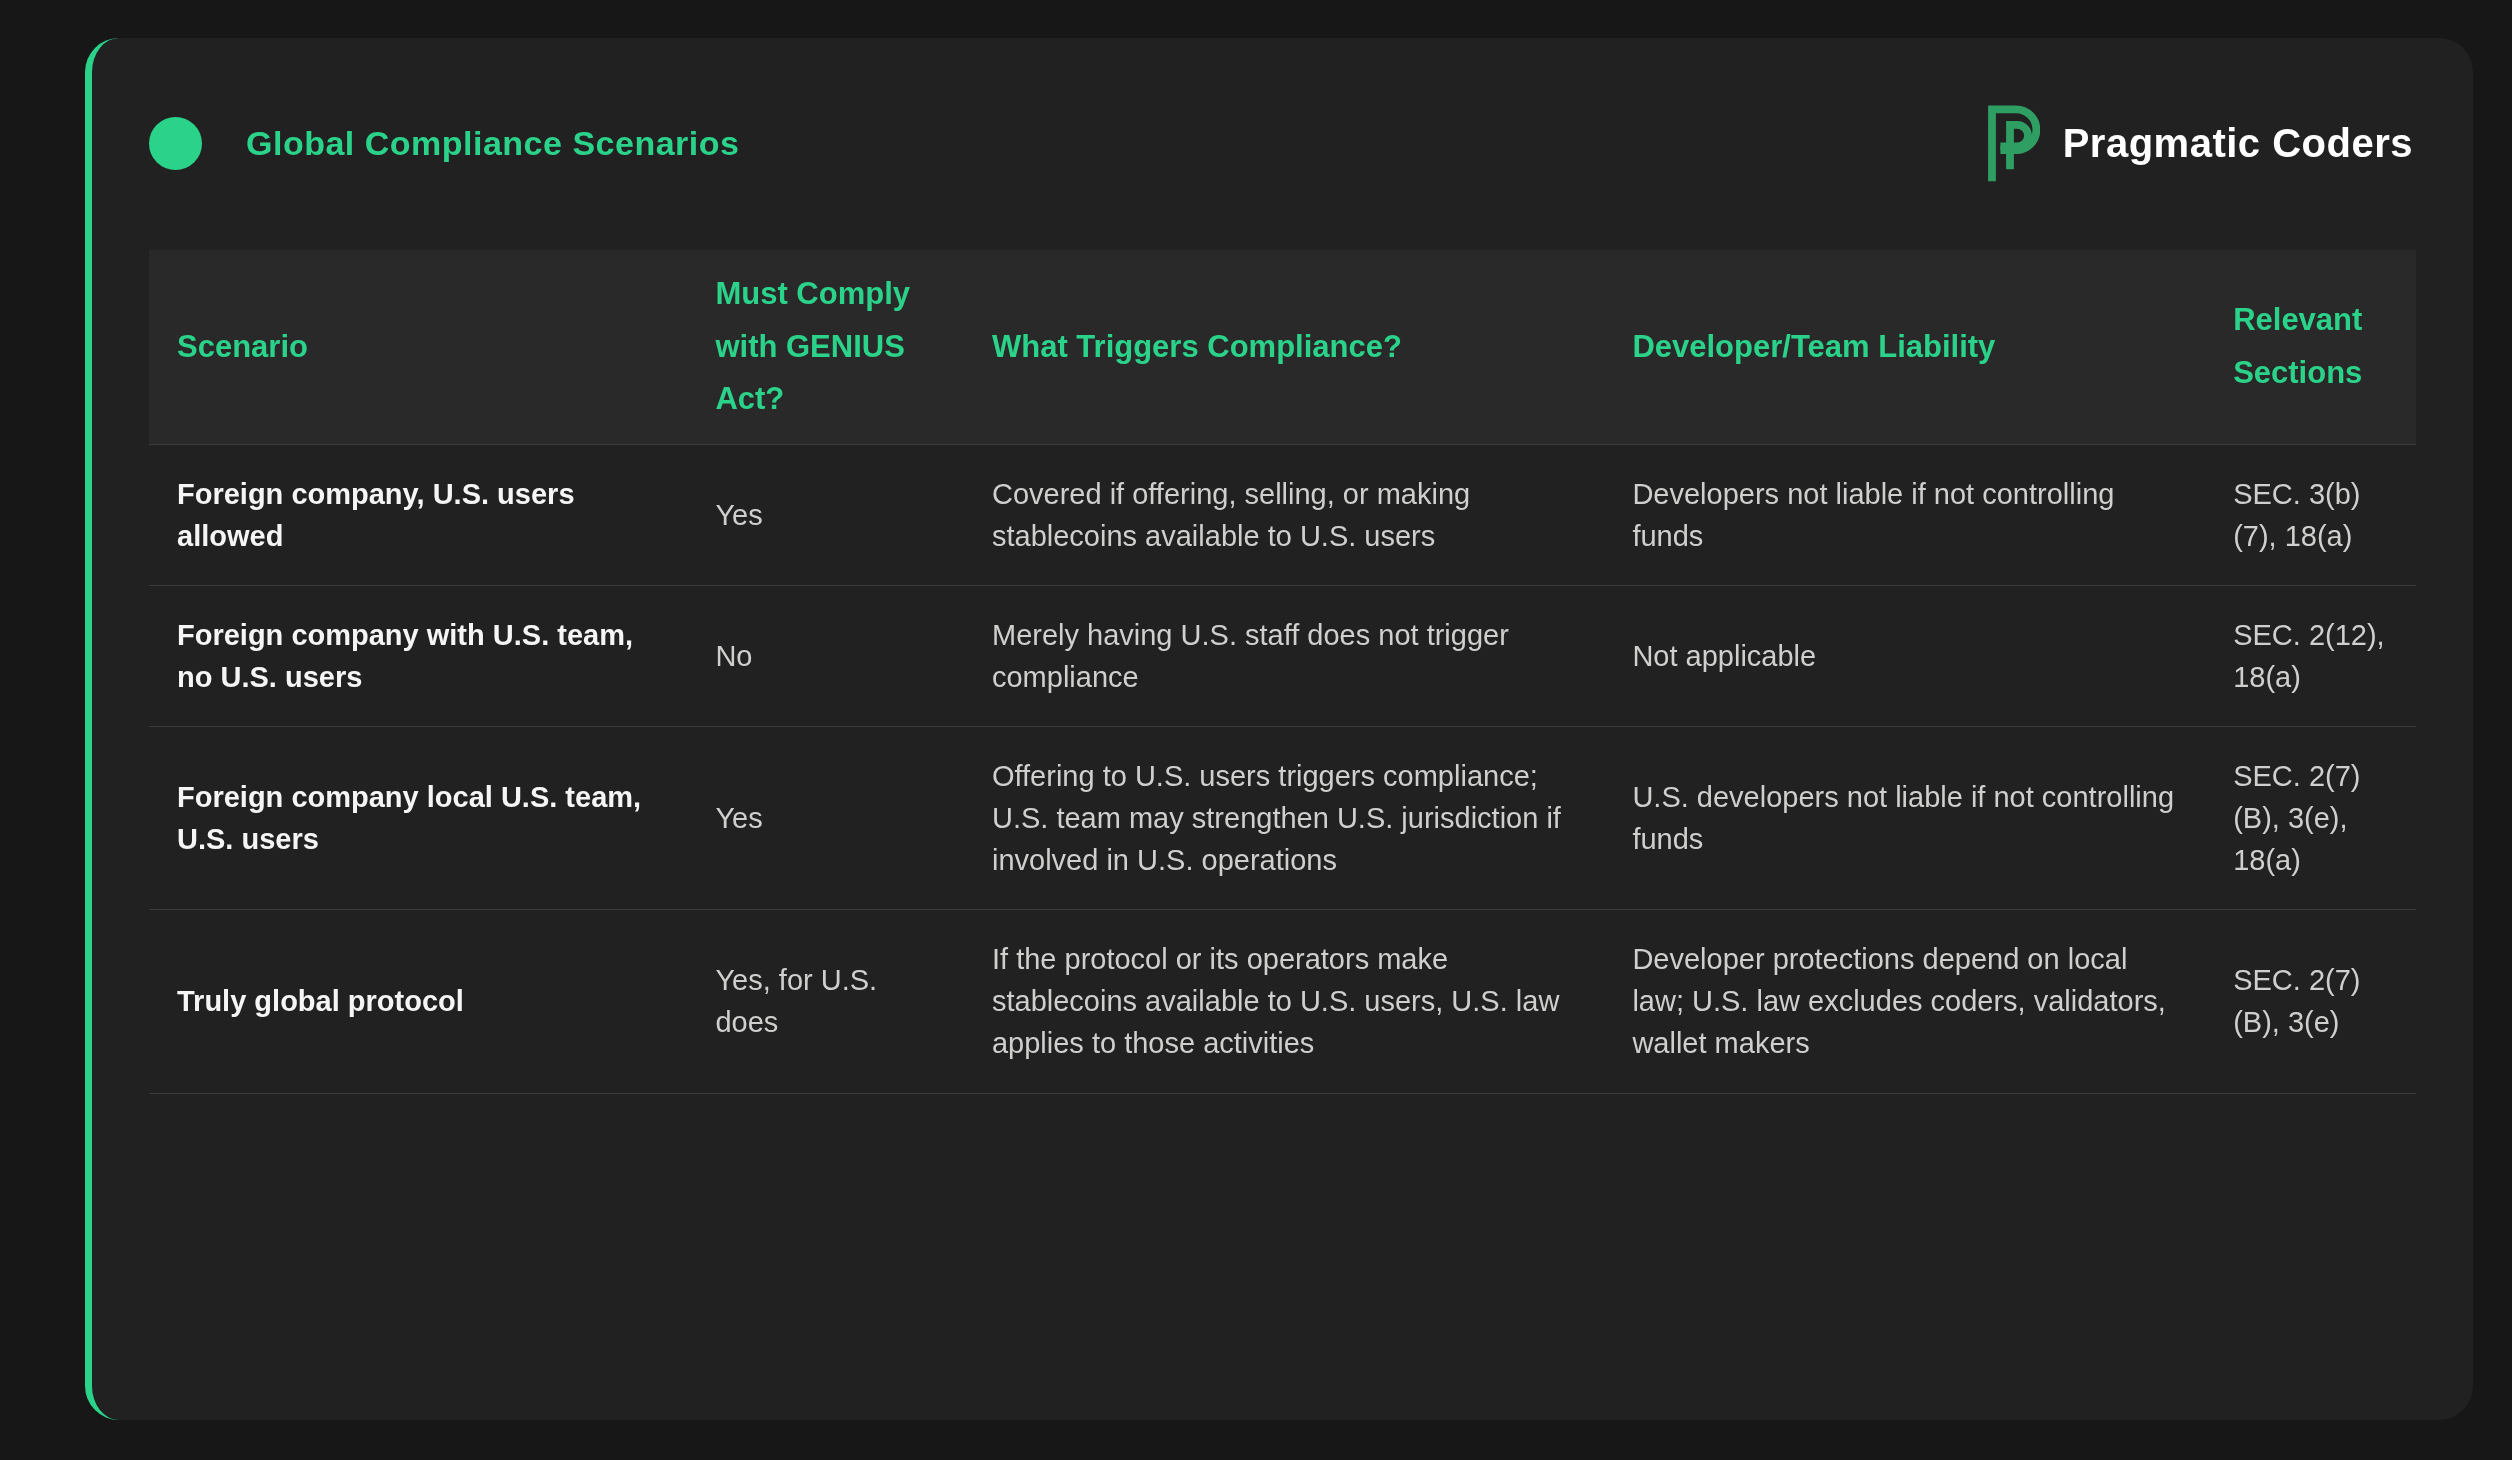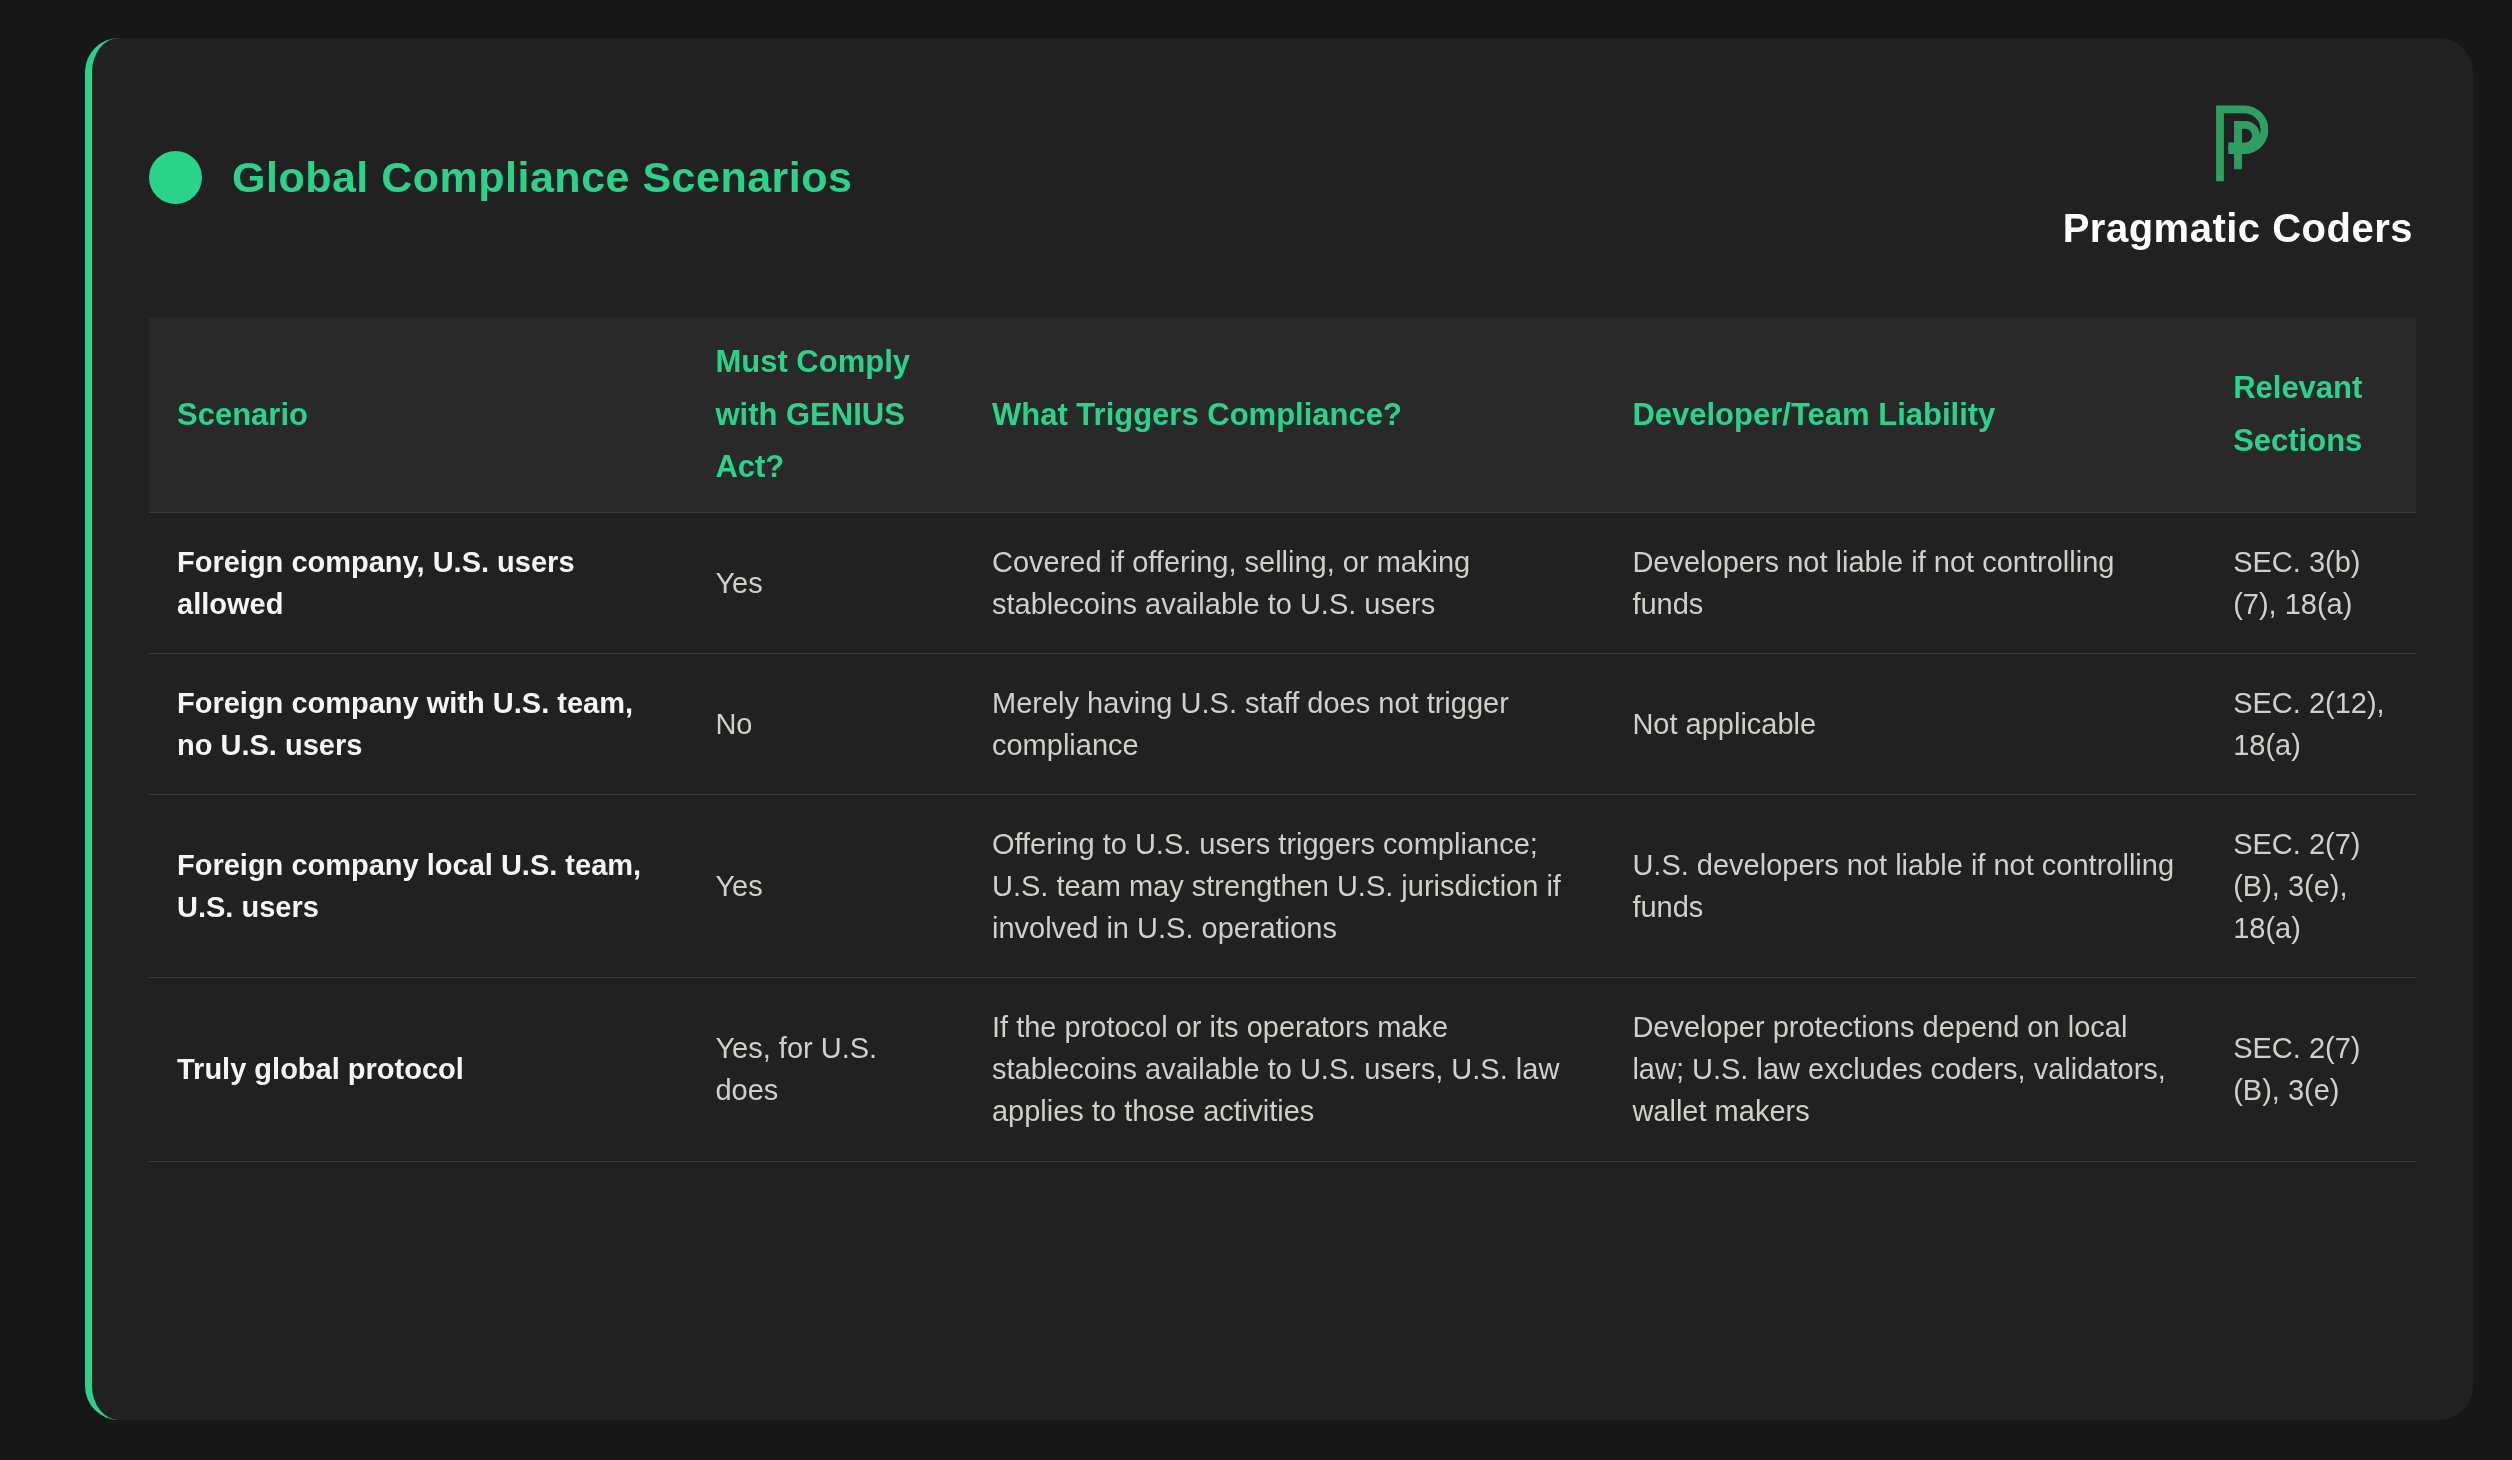--- a/index.html
+++ b/index.html
@@ -34,27 +34,27 @@
     justify-content:space-between;
     padding:66px 60px 0 57px;
   }
   .title-wrap{display:flex;align-items:center;}
   .title-bullet{
     width:53px;height:53px;border-radius:50%;
     background:var(--accent);
     flex:0 0 auto;
   }
   .page-title{
-    margin-left:30px;
-    font-size:43px;
+    margin-left:44px;
+    font-size:34px;
     font-weight:700;
     color:var(--accent);
     letter-spacing:0.5px;
   }
-  .logo-wrap{display:flex;align-items:center;gap:23px;flex-direction:column;}
+  .logo-wrap{display:flex;align-items:center;gap:23px;}
   .logo-mark{width:60px;height:79px;display:block;}
   .brand-name{
     font-size:40px;
     font-weight:700;
     color:#ffffff;
     letter-spacing:0.5px;
     white-space:nowrap;
   }
   table.compliance{
     margin:67px 57px 0 57px;

